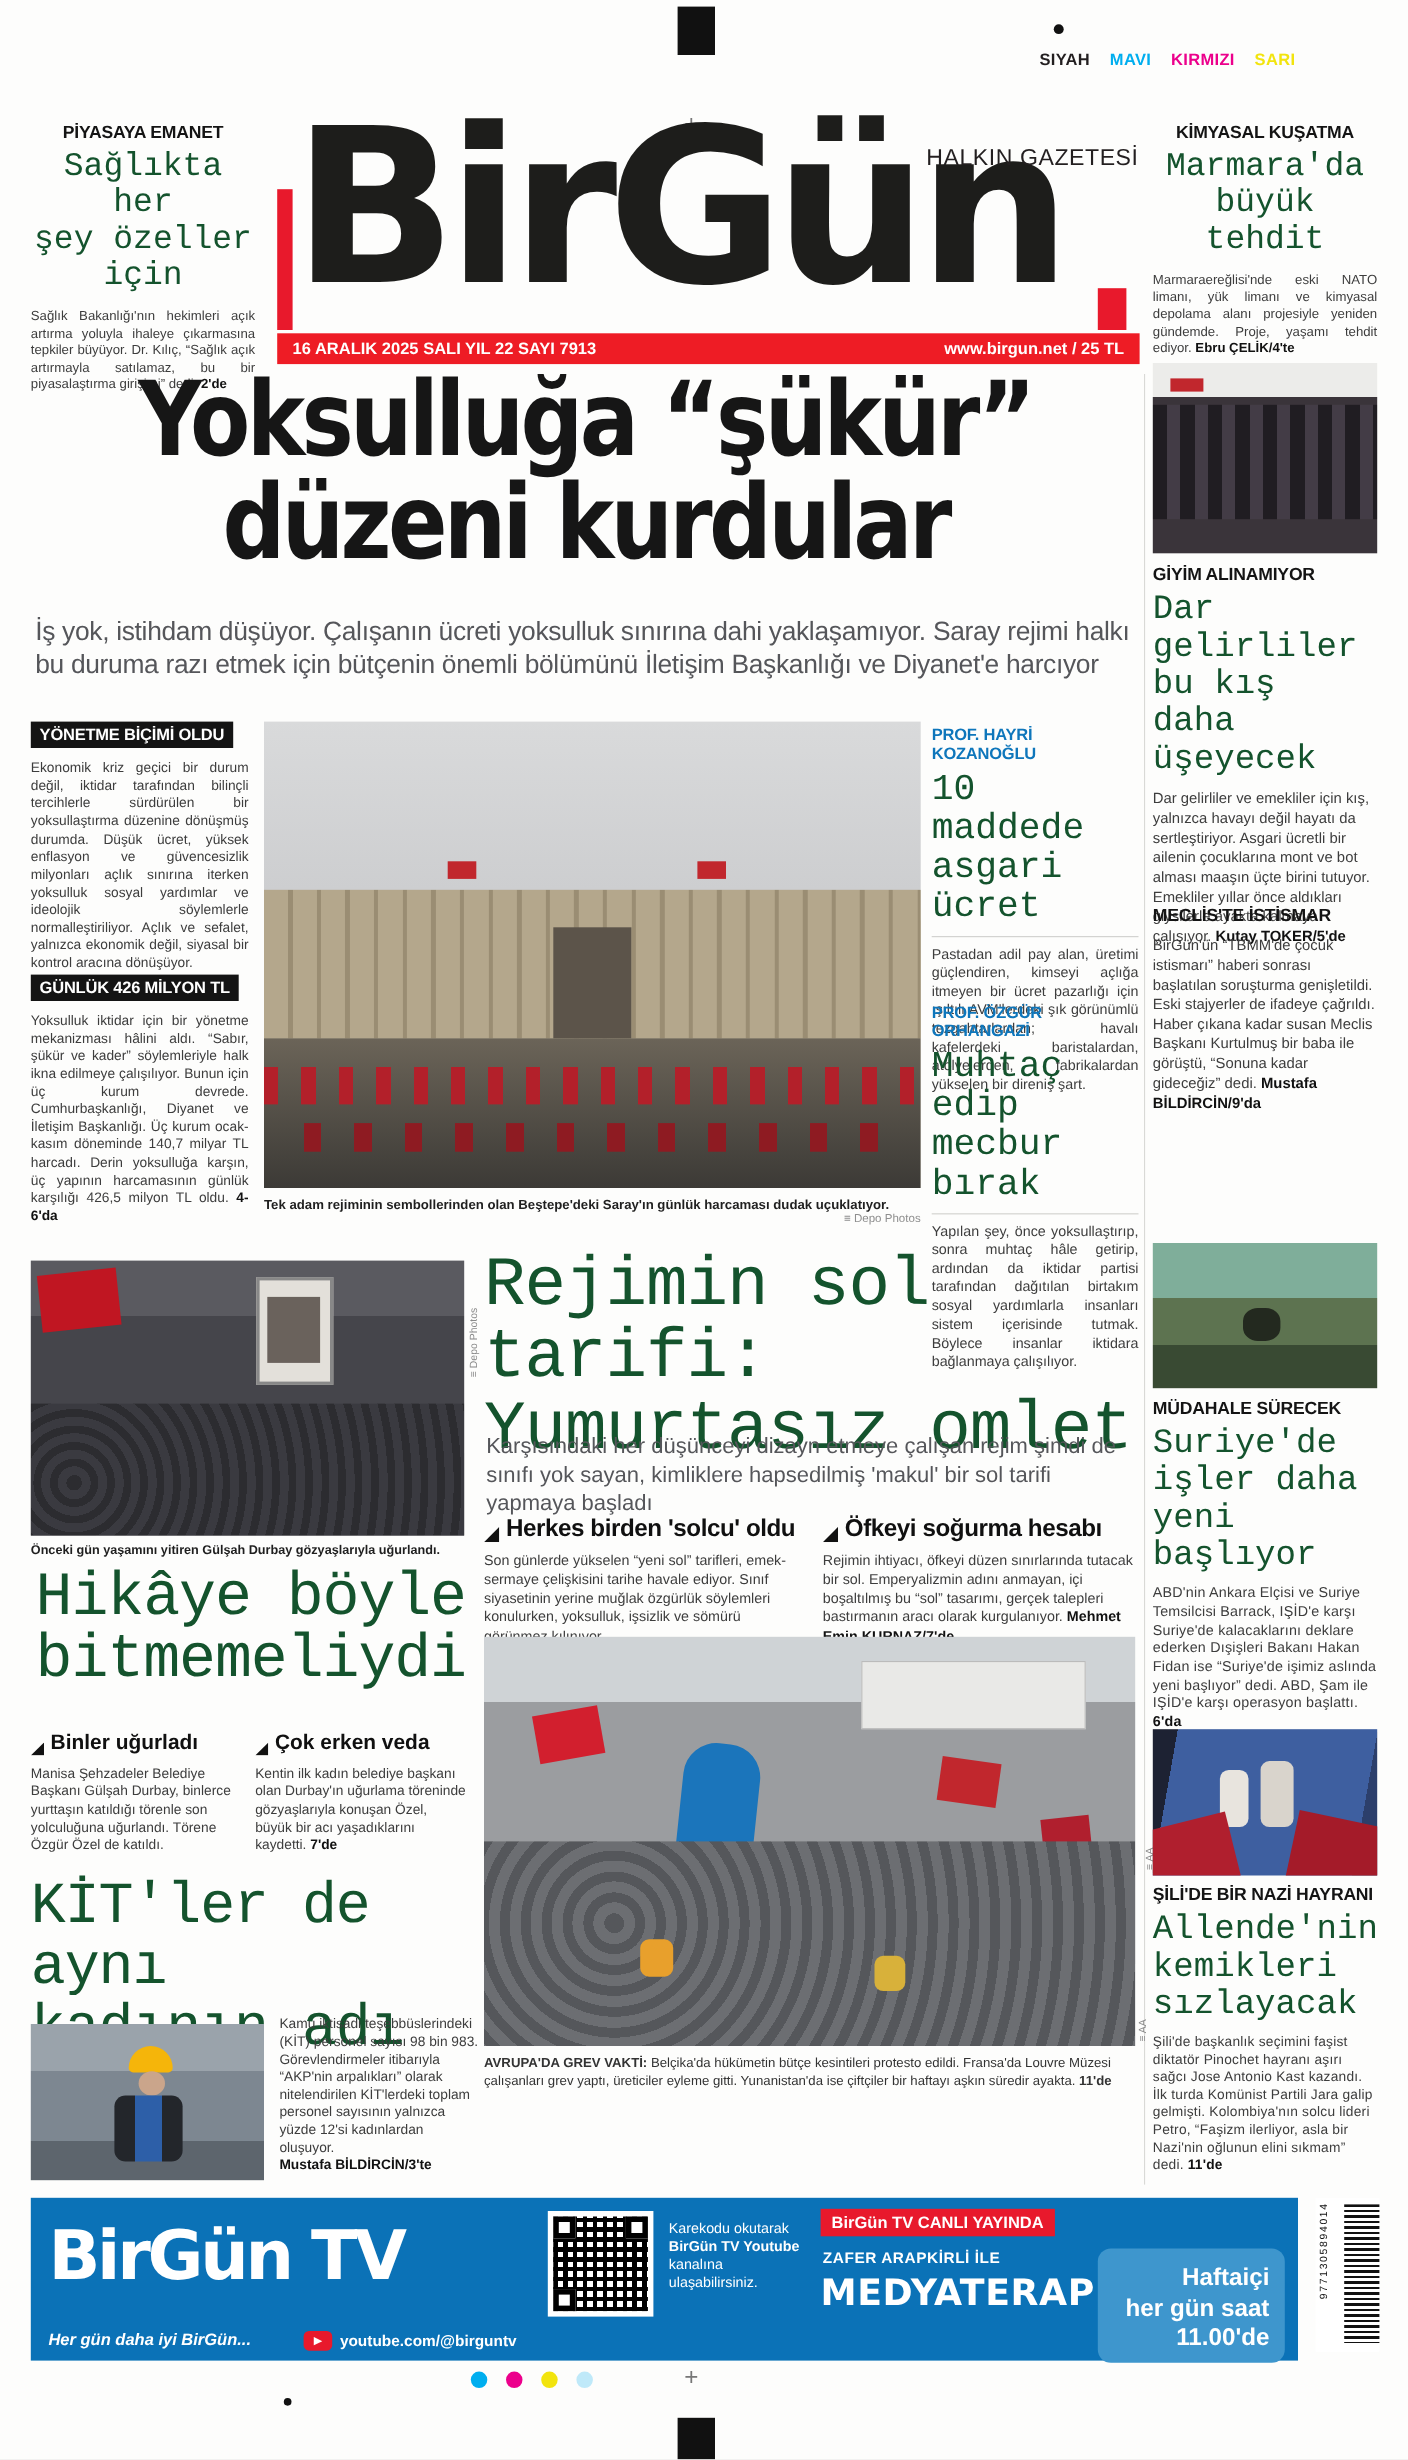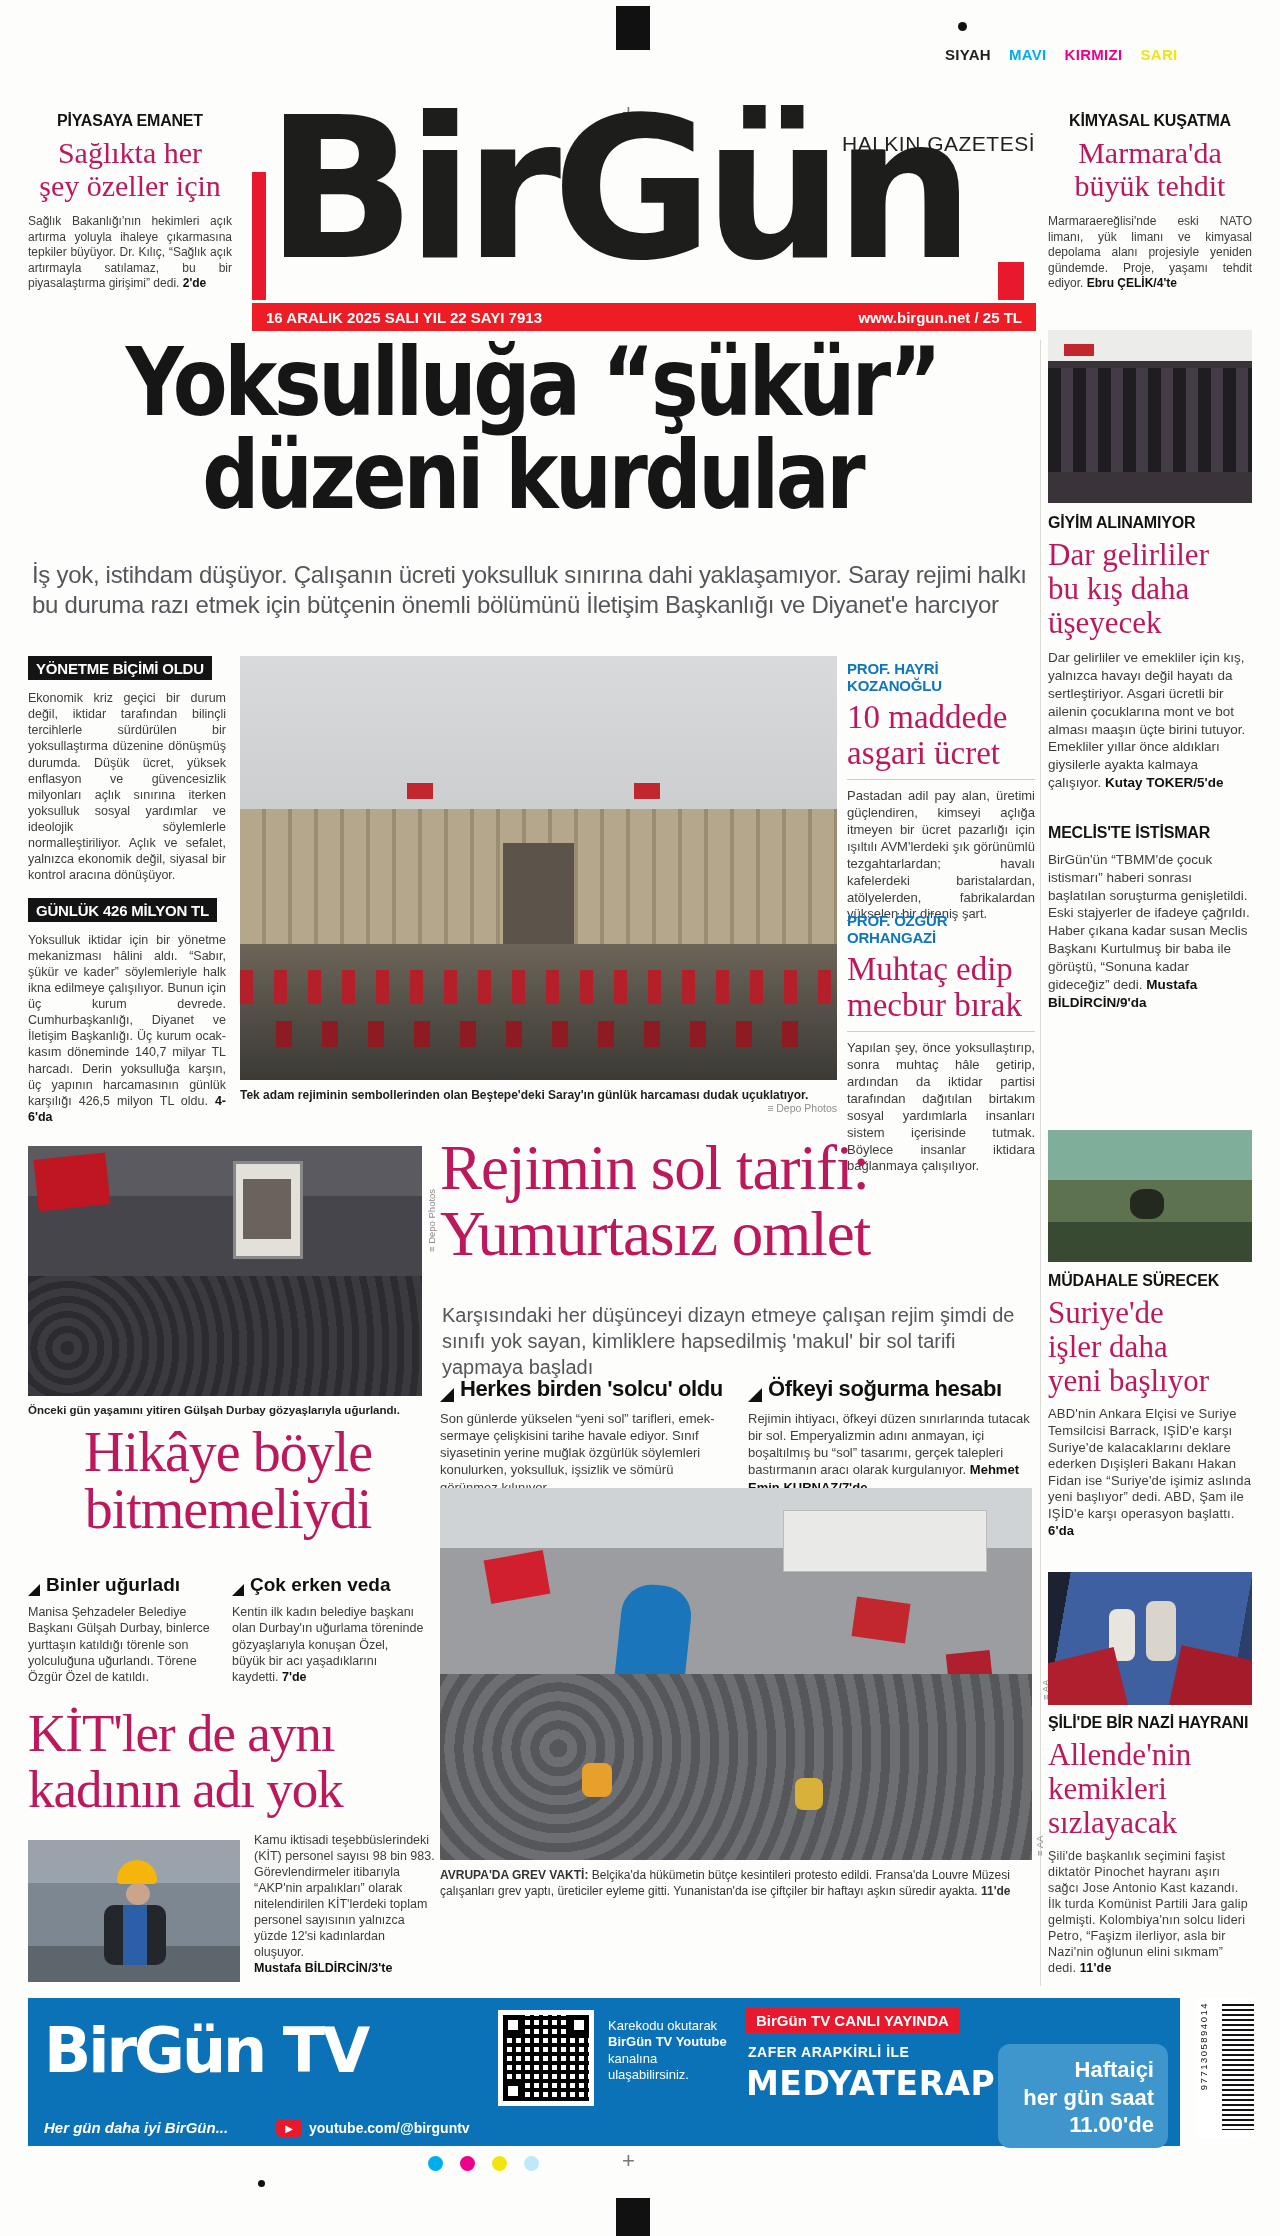--- a/index.html
+++ b/index.html
@@ -5,21 +5,21 @@
   html,body{margin:0;padding:0;background:#e9e9e9;}
   #page{position:relative;width:1280px;height:2236px;background:#fdfdfc;margin:0 auto;
         font-family:"Liberation Sans",sans-serif;overflow:hidden;color:#222;}
   .abs{position:absolute;}
   
   .kick{font-weight:bold;font-size:16px;letter-spacing:-.2px;color:#141414;}
   .kickc{text-align:center;}
   .kickbox{display:inline-block;background:#141414;color:#fff;padding:4px 8px 3px;font-weight:bold;font-size:15px;letter-spacing:-.2px;}
   .kickblue{color:#0e76bb;font-weight:bold;font-size:15px;letter-spacing:-.2px;}
   
-  .st{font-family:Liberation Serif, serif;color:#be185d;}
+  .st{font-family:Liberation Mono, monospace;color:#14532d;}
   .stc{text-align:center;}
   
   .bt{font-size:13px;line-height:1.34;color:#3d3d3d;text-align:justify;}
   .bt b{color:#111;}
   .deck{color:#55565a;}
   .credit{color:#8f8f8f;font-size:10.5px;}
   .vcred{position:absolute;font-size:9.5px;color:#8a8a8a;transform:rotate(-90deg);transform-origin:left top;white-space:nowrap;}
   .tri{display:inline-block;width:14px;height:14px;background:#111;
        clip-path:polygon(100% 0,100% 100%,0 100%);margin-right:6px;}
   .tris{width:12px;height:12px;}
@@ -81,21 +81,21 @@
 
   <div class="abs" style="left:28px;top:336px;width:1008px;text-align:center;font-family:'DejaVu Sans',sans-serif;font-weight:bold;color:#161616;font-size:94px;line-height:.99;letter-spacing:-4px;">
     <div><span class="condensed">Yoksulluğa “şükür”</span></div>
     <div><span class="condensed">düzeni kurdular</span></div>
   </div>
   <div class="abs deck" style="left:32px;top:560px;width:1004px;font-size:24px;line-height:1.24;letter-spacing:-.3px;">İş yok, istihdam düşüyor. Çalışanın ücreti yoksulluk sınırına dahi yaklaşamıyor. Saray rejimi halkı bu duruma razı etmek için bütçenin önemli bölümünü İletişim Başkanlığı ve Diyanet'e harcıyor</div>
 
   <div class="abs" style="left:28px;top:656px;width:198px;">
     <span class="kickbox">YÖNETME BİÇİMİ OLDU</span>
     <div class="bt" style="margin-top:10px;font-size:12.5px;line-height:1.29;">Ekonomik kriz geçici bir durum değil, iktidar tarafından bilinçli tercihlerle sürdürülen bir yoksullaştırma düzenine dönüşmüş durumda. Düşük ücret, yüksek enflasyon ve güvencesizlik milyonları açlık sınırına iterken yoksulluk sosyal yardımlar ve ideolojik söylemlerle normalleştiriliyor. Açlık ve sefalet, yalnızca ekonomik değil, siyasal bir kontrol aracına dönüşüyor.</div>
-    <span class="kickbox" style="margin-top:14px;">GÜNLÜK 426 MİLYON TL</span>
+    <span class="kickbox" style="margin-top:2px;">GÜNLÜK 426 MİLYON TL</span>
     <div class="bt" style="margin-top:10px;font-size:12.5px;line-height:1.29;">
       <span>Yoksulluk iktidar için bir yönetme mekanizması hâlini aldı. “Sabır, şükür ve kader” söylemleriyle halk ikna edilmeye çalışılıyor. Bunun için üç kurum devrede. Cumhurbaşkanlığı, Diyanet ve İletişim Başkanlığı. Üç kurum ocak-kasım döneminde 140,7 milyar TL harcadı. Derin yoksulluğa karşın, üç yapının harcamasının günlük karşılığı 426,5 milyon TL oldu. </span><b>4-6'da</b>
     </div>
   </div>
 
   <div class="photo" style="left:240px;top:656px;width:597px;height:424px;background:linear-gradient(#d9dadb 0%,#cbccce 42%,#b9b3a6 43%);">
     <div class="abs" style="left:0;top:36%;width:100%;height:32%;background:repeating-linear-gradient(90deg,#b4a78c 0 22px,#9a8d73 22px 26px),linear-gradient(#b4a78c,#a59877);"></div>
     <div class="abs" style="left:44%;top:44%;width:12%;height:24%;background:#5c544a;"></div>
     <div class="abs" style="left:28%;top:30%;width:26px;height:16px;background:#c1272d;"></div>
     <div class="abs" style="left:66%;top:30%;width:26px;height:16px;background:#c1272d;"></div>

